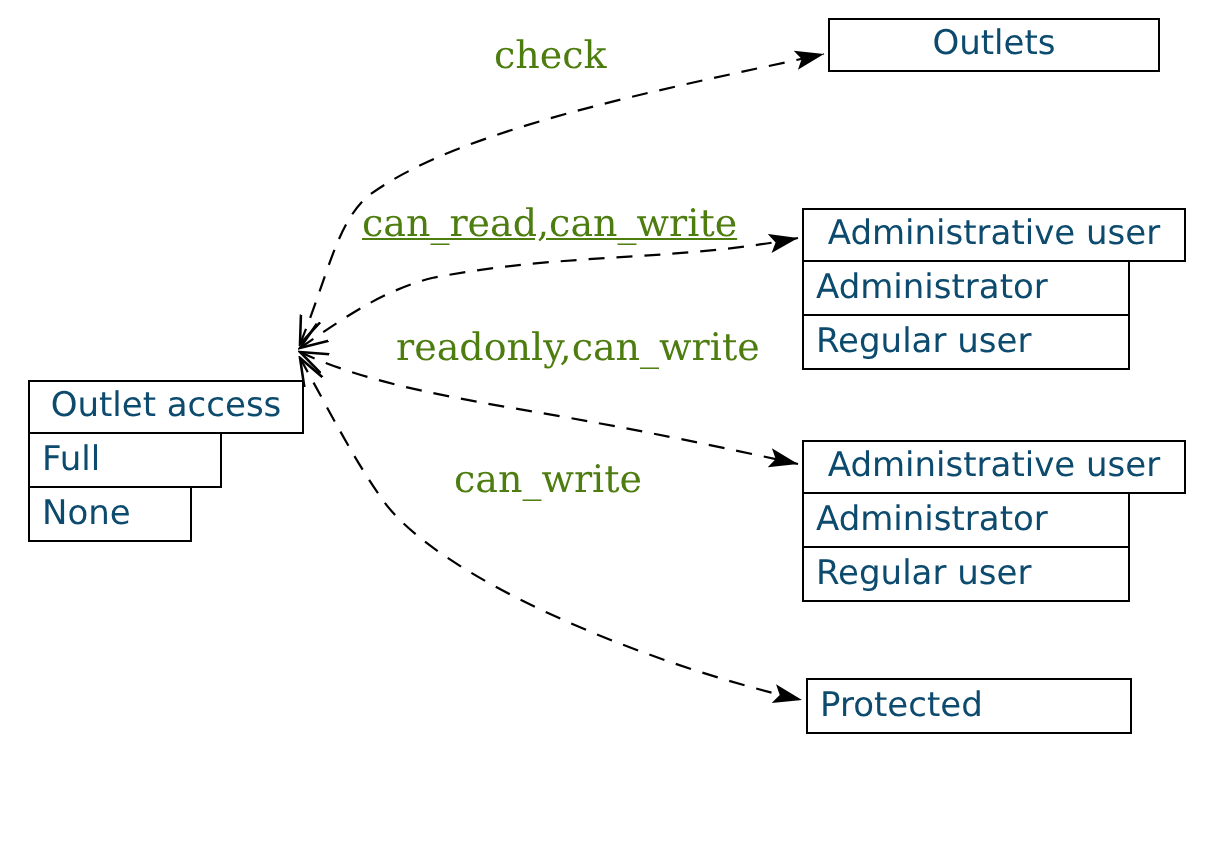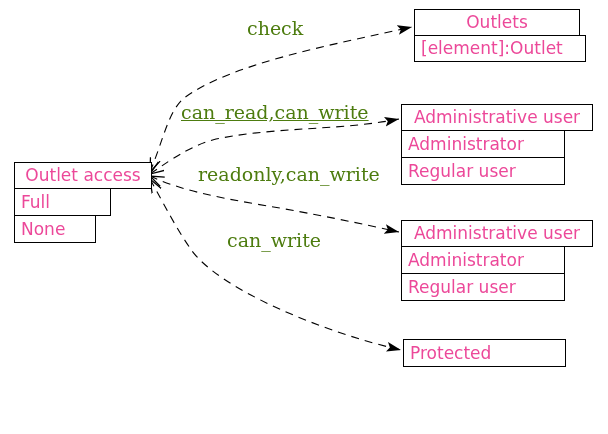--- a/index.html
+++ b/index.html
@@ -22,21 +22,21 @@
     width: 608px;
     height: 434px;
   }
   .node {
     position: absolute;
   }
   .cell {
     box-sizing: border-box;
     border: 1px solid #000000;
     background: #ffffff;
-    color: #ec4899;
+    color: #0c4a6e;
     font-size: 17px;
     line-height: 1;
     display: flex;
     align-items: center;
     white-space: nowrap;
     overflow: hidden;
   }
   .hdr {
     height: 27px;
     justify-content: center;
@@ -79,28 +79,27 @@
         <path d="M0,0.5 L12,5 L0,9.5" fill="none" stroke="#000000" stroke-width="1.1"></path>
       </marker>
     </defs>
     <path class="edge" d="M150,172 C164,138 168,112 184,98 C230,64 330,45 412,27" marker-start="url(#mStart)" marker-end="url(#mEnd)"></path>
     <path class="edge" d="M150,174 C176,156 193,145 216,139 C282,126 338,131 399,119" marker-start="url(#mStart)" marker-end="url(#mEnd)"></path>
     <path class="edge" d="M150,176 C180,190 216,197 256,204 C316,214 358,223 399,232" marker-start="url(#mStart)" marker-end="url(#mEnd)"></path>
     <path class="edge" d="M150,179 C165,206 176,228 190,248 C216,288 322,332 401,350" marker-start="url(#mStart)" marker-end="url(#mEnd)"></path>
   </svg>
 
   <div class="node" style="left:14px; top:162px;">
-    <div class="cell hdr" style="width:138px;">Outlet access</div>
+    <div class="cell hdr" style="width:138px;margin-top:28px;">Outlet access</div>
     <div class="cell row" style="width:97px;">Full</div>
     <div class="cell row" style="width:82px;">None</div>
   </div>
 
   <div class="node" style="left:414px; top:9px;">
     <div class="cell hdr" style="width:166px;">Outlets</div>
-    <div class="cell row row27" style="width:172px;">[element]:Outlet</div>
   </div>
 
   <div class="node" style="left:401px; top:104px;">
     <div class="cell hdr" style="width:192px;">Administrative user</div>
     <div class="cell row" style="width:164px;">Administrator</div>
     <div class="cell row" style="width:164px;">Regular user</div>
   </div>
 
   <div class="node" style="left:401px; top:220px;">
     <div class="cell hdr" style="width:192px;">Administrative user</div>

